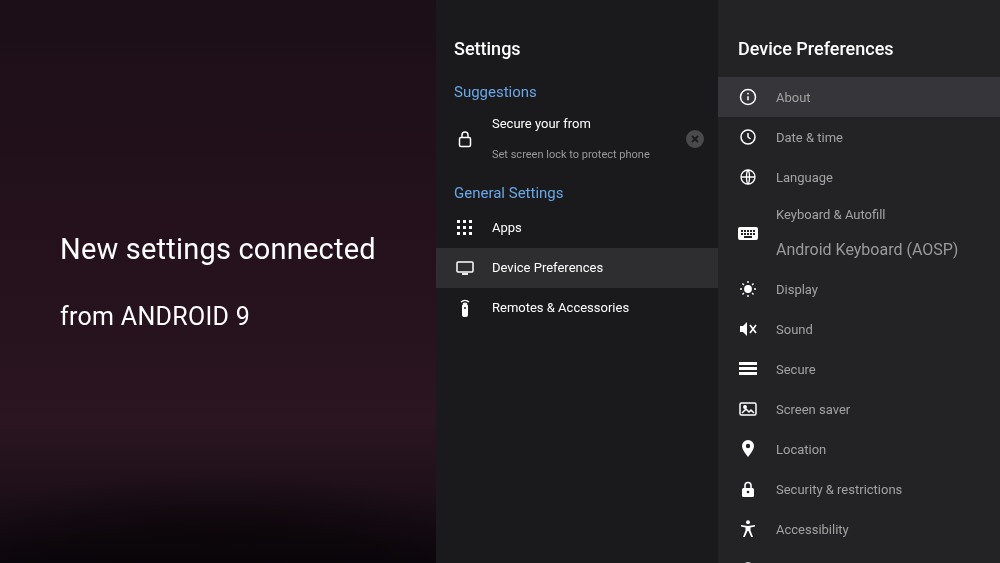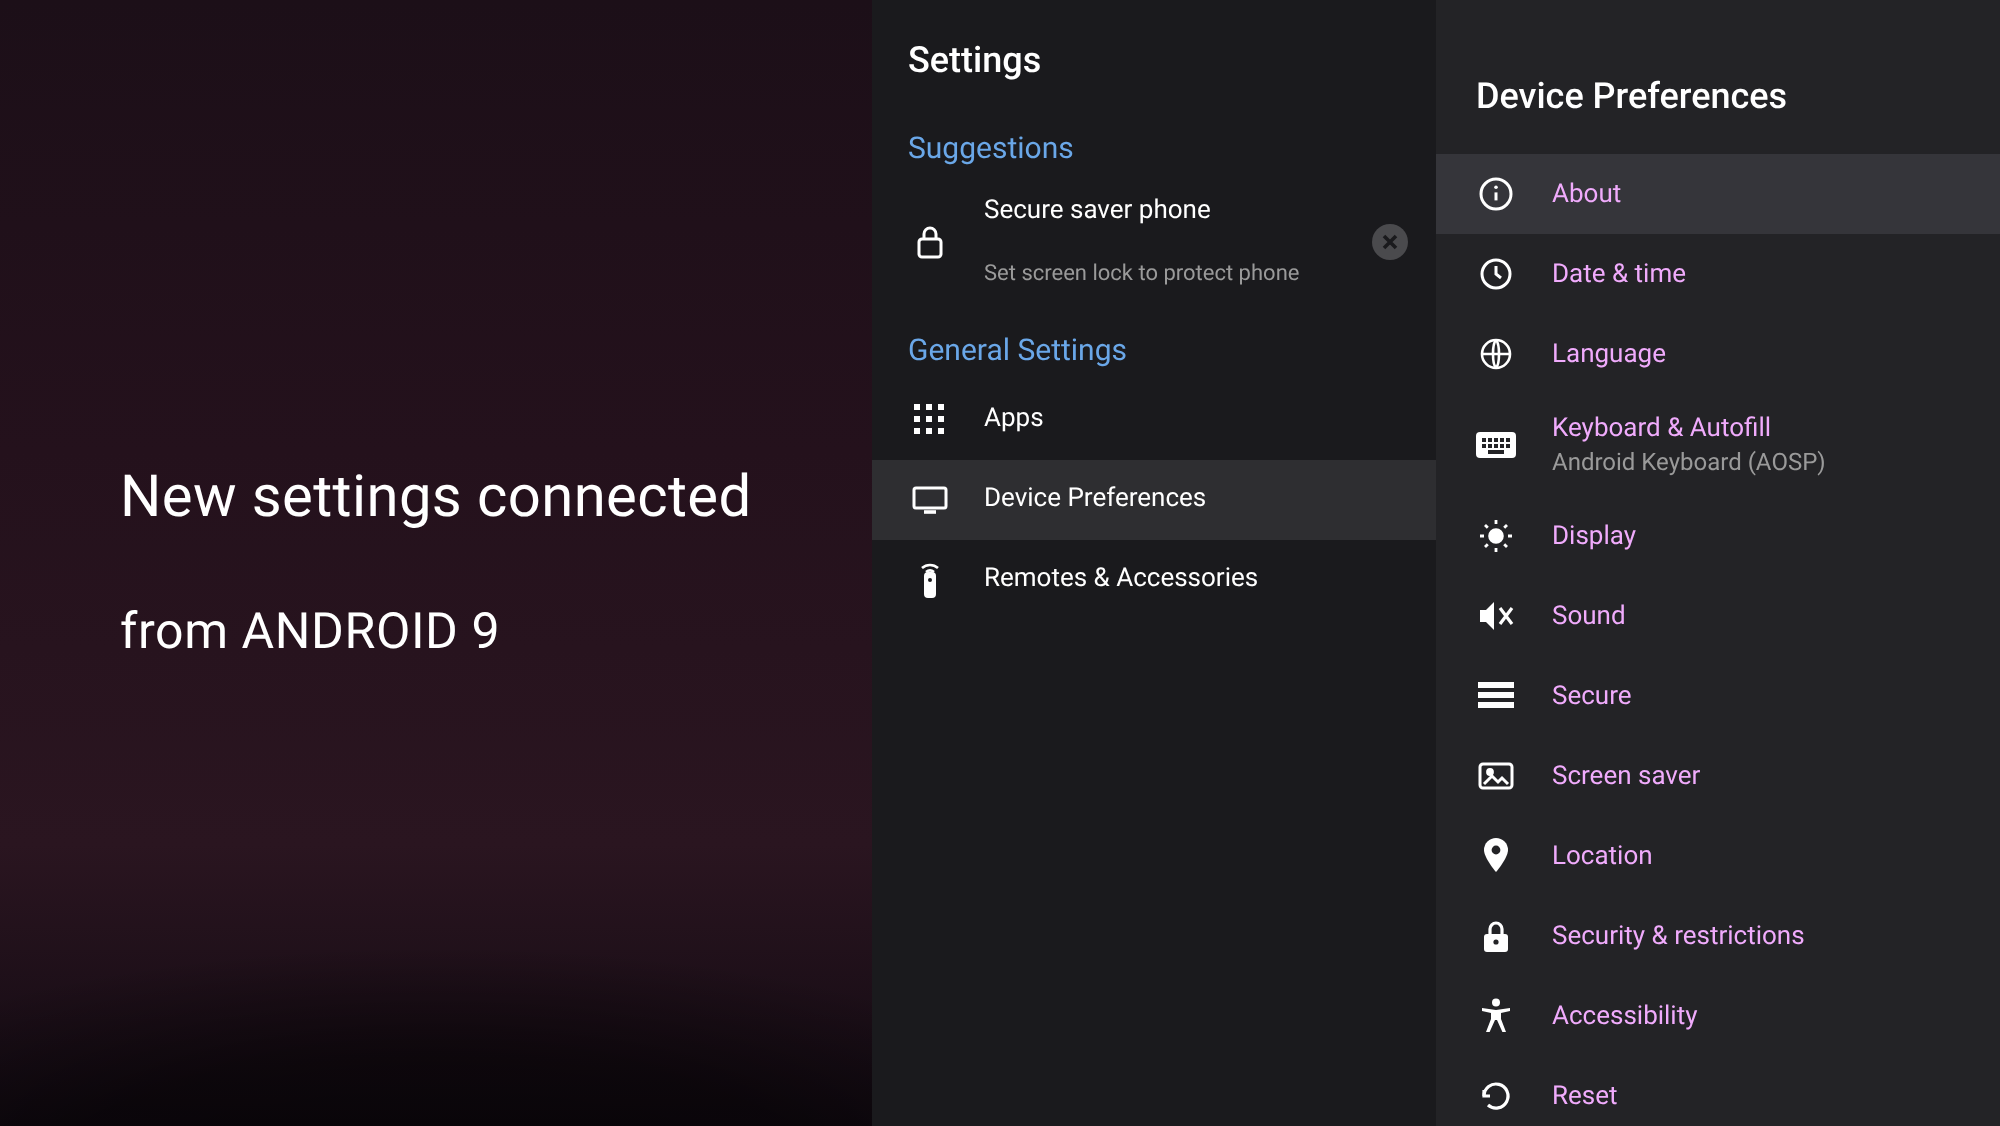--- a/index.html
+++ b/index.html
@@ -27,21 +27,21 @@
   }
   .promo h1 { font-weight: 400; font-size: 29px; line-height: 1.2; margin-bottom: 35px; letter-spacing: 0.2px;}
   .promo h2 { font-weight: 400; font-size: 25px; letter-spacing: 0.3px; }
   
   
   .settings {
     width: 282px;
     height: 100%;
     background: #1a1a1d;
     color: #e6e6e6;
-    padding-top: 20px;
+    padding-top: 38px;
   }
   .settings .panel-title { font-size: 18px; font-weight: 500; color: #fff; padding: 0 18px 10px 18px; }
   .section-label { color: #6aa7e8; font-size: 15px; padding: 14px 18px 6px 18px; font-weight: 400; }
   
   .row {
     display: flex;
     align-items: center;
     padding: 9px 14px 9px 18px;
     color: #fff;
     font-size: 13px;
@@ -67,22 +67,22 @@
   .prow {
     display: flex;
     align-items: center;
     padding: 10px 20px;
     cursor: pointer;
     font-size: 13px;
   }
   .prow.selected { background: #35353a; }
   .prow .ic { width: 20px; height: 20px; display:flex; align-items:center; justify-content:center; margin-right: 18px; flex-shrink:0;}
   .prow .texts { display:flex; flex-direction:column; }
-  .prow .label { color:#f0abfc; font-size:13px; }
-  .prow .sub { color:#9a9a9a; font-size:12px; margin-top:2px;}
+  .prow .label { color:#a3a3a3; font-size:13px; }
+  .prow .sub { color:#9a9a9a; font-size:16px; margin-top:18px;}
   
   svg { display:block; }
 </style>
 </head>
 <body>
 
 <div class="root">
 
   <div class="promo">
     <div class="hill"></div>
@@ -96,21 +96,21 @@
     <div class="section-label">Suggestions</div>
 
     <div class="row">
       <span class="ic">
         <svg width="16" height="18" viewBox="0 0 16 18" fill="none" stroke="#fff" stroke-width="1.5">
           <rect x="2.5" y="7.5" width="11" height="9" rx="1.5"></rect>
           <path d="M5 7.5V5a3 3 0 0 1 6 0v2.5"></path>
         </svg>
       </span>
       <span class="texts">
-        <span class="label">Secure saver phone</span>
+        <span class="label">Secure your from</span>
         <span class="sub">Set screen lock to protect phone</span>
       </span>
       <span class="dismiss">
         <svg width="10" height="10" viewBox="0 0 10 10" stroke="#1a1a1d" stroke-width="1.8">
           <path d="M2 2l6 6M8 2l-6 6"></path>
         </svg>
       </span>
     </div>
 
     <div class="section-label">General Settings</div>

